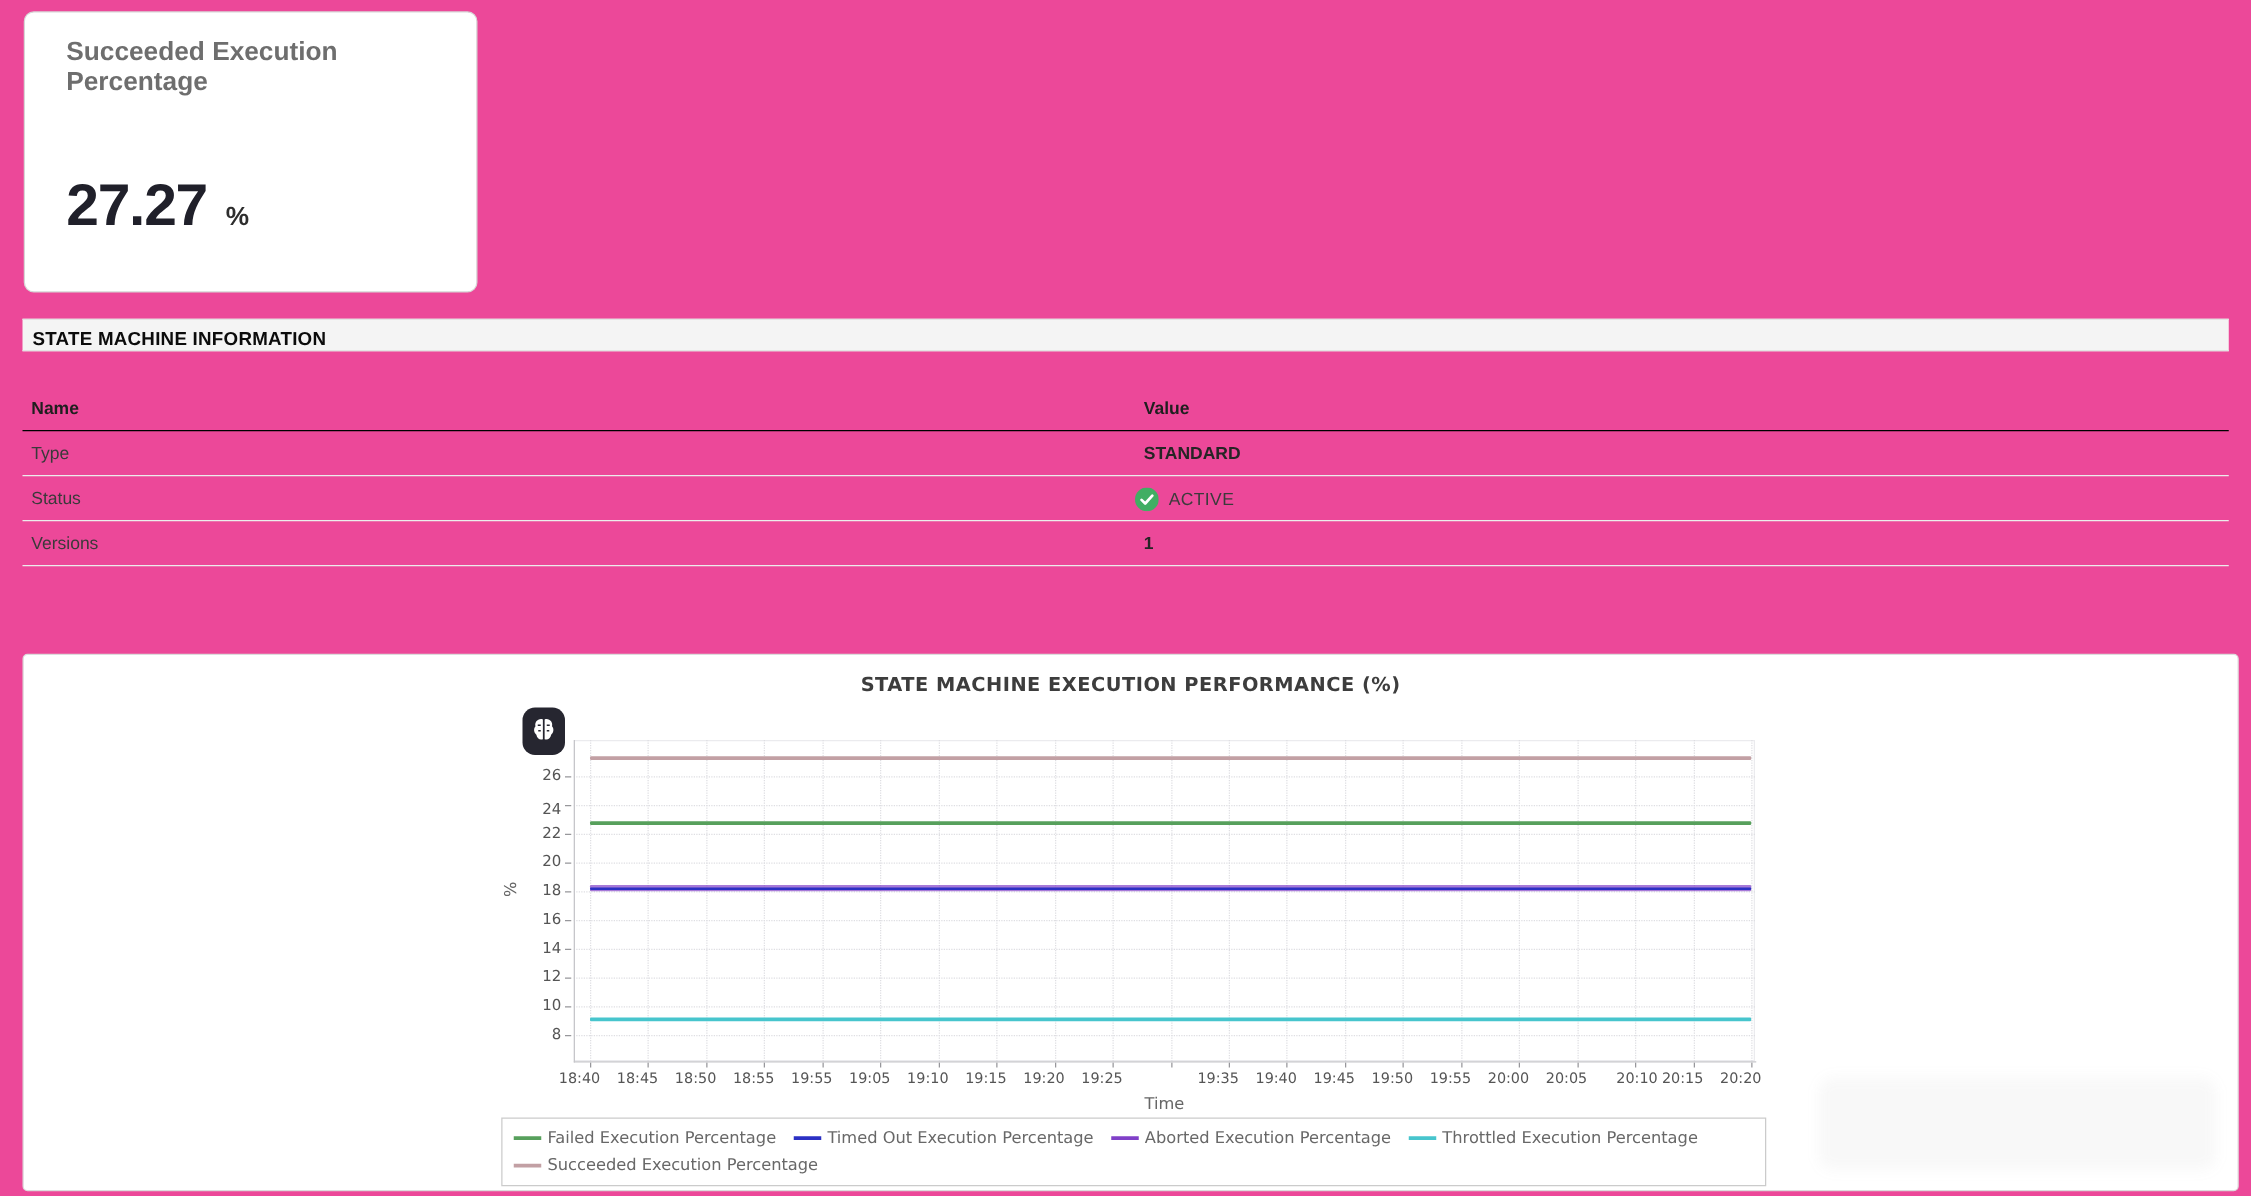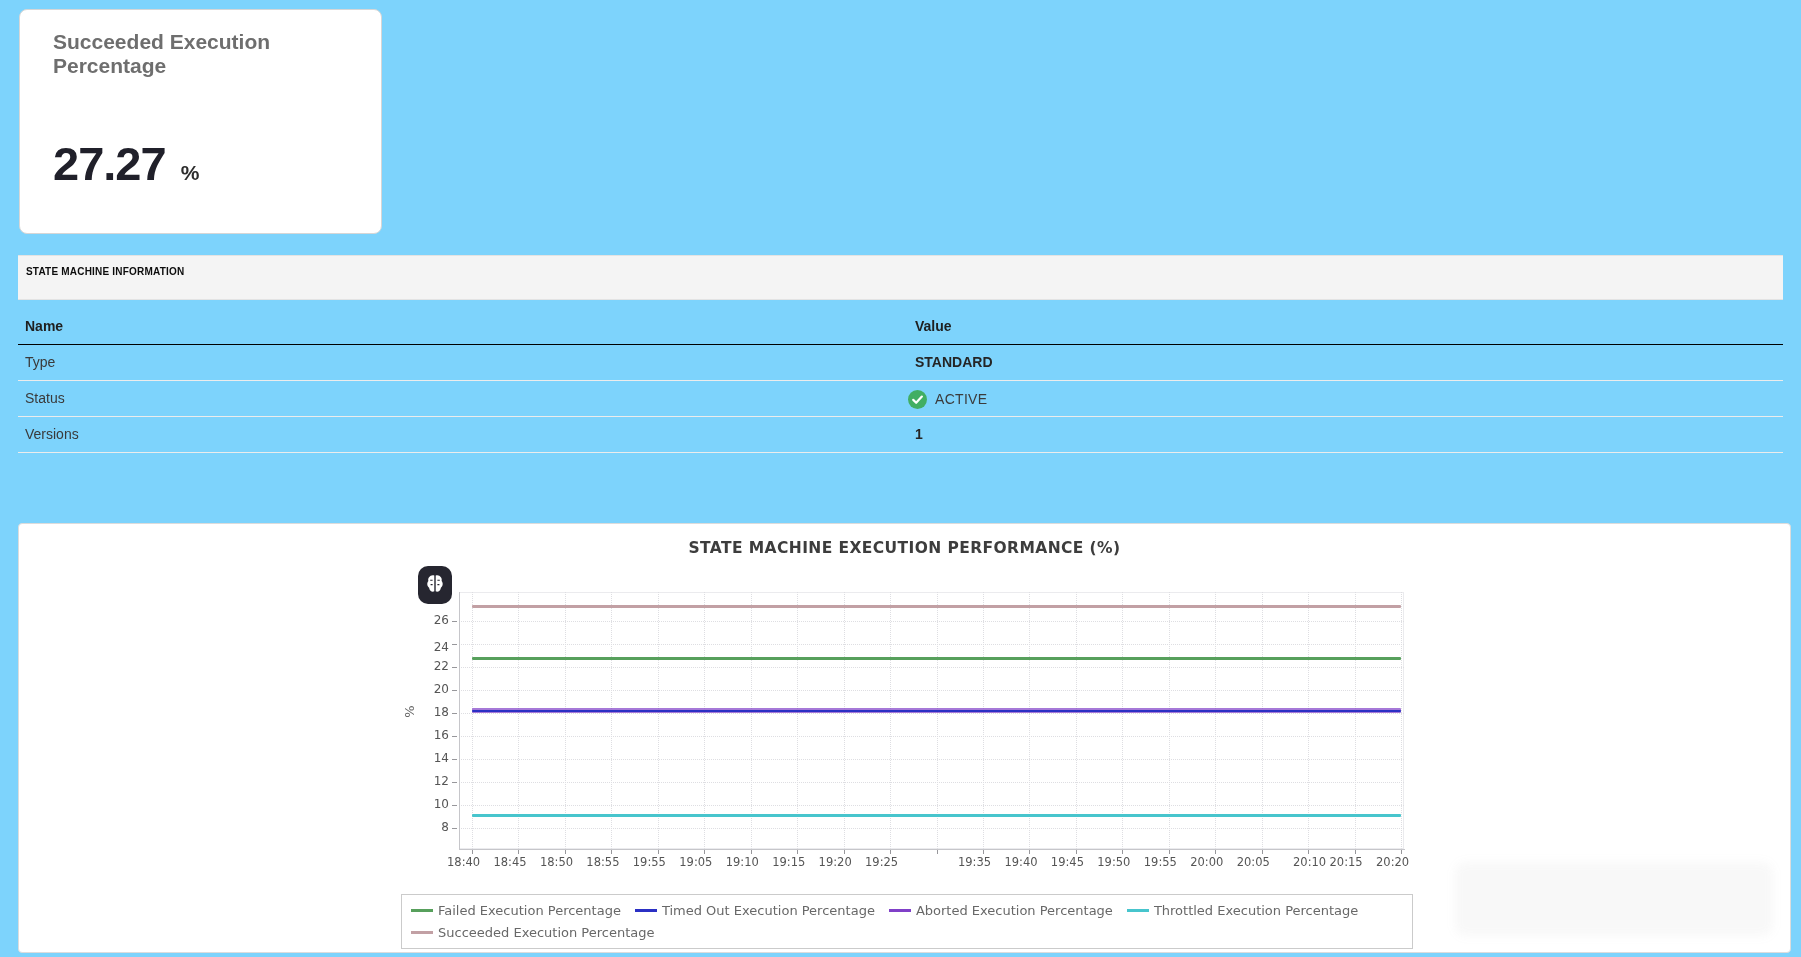--- a/index.html
+++ b/index.html
@@ -1,41 +1,41 @@
 <!DOCTYPE html>
 <html><head>
 <meta charset="utf-8">
 <style>
   * { margin:0; padding:0; box-sizing:border-box; }
   html,body { background:#fff; }
   #root {
     position:relative; width:1801px; height:957px; overflow:hidden;
-    background:#7dd3fc; font-family:"Liberation Sans", sans-serif; color:#333;
+    background:#ec4899; font-family:"Liberation Sans", sans-serif; color:#333;
   }
   
   .metric-card {
     position:absolute; left:19px; top:9px; width:363px; height:225px;
     border:1px solid #d6d6d6; border-radius:8px; background:#fff;
   }
   .metric-title {
     position:absolute; left:33px; top:20px; width:290px;
     font-size:21px; font-weight:bold; color:#6e6e6e; line-height:1.12;
   }
   .metric-value-row {
     position:absolute; left:33px; top:126px; display:flex; align-items:baseline;
   }
   .metric-value { font-size:47px; font-weight:bold; color:#20202a; letter-spacing:-1px; }
   .metric-unit  { font-size:21px; font-weight:bold; color:#2d2d2d; margin-left:15px; }
 
   
   .section-bar {
-    position:absolute; left:18px; top:255px; width:1765px; height:45px;
+    position:absolute; left:18px; top:255px; width:1765px; height:26px;
     background:#f4f4f4; border-top:1px solid #e3e3e3; border-bottom:1px solid #e3e3e3;
     line-height:32px; padding-left:8px;
-    font-size:10px; font-weight:bold; color:#0c0c0c; letter-spacing:.2px;
+    font-size:15px; font-weight:bold; color:#0c0c0c; letter-spacing:.2px;
   }
   .info-table { position:absolute; left:18px; top:309px; width:1765px; font-size:14px; }
   .i-row { position:relative; height:36px; line-height:35px; border-bottom:1px solid #ececec; }
   .i-row.header { border-bottom:1px solid #000000; }
   .i-row.last   { border-bottom:1px solid #dcdcdc; }
   .i-name { position:absolute; left:7px; color:#3a3a3a; }
   .i-val  { position:absolute; left:897px; color:#252525; font-weight:bold; }
   .i-row.header .i-name, .i-row.header .i-val { font-weight:bold; color:#1f1f1f; }
   .status-wrap { position:absolute; left:890px; top:0; height:36px; display:flex; align-items:center; }
   .status-wrap svg { display:block; }
@@ -150,20 +150,21 @@
           <path d="M9.3 2.5 C5.4 1.3 2.4 5 3.4 8 C1.6 10 2.1 13.2 4.1 14.7 C4.6 17.8 7.1 19.4 9.3 18.3 Z" fill="#fff"></path>
           <path d="M10.7 2.5 C14.6 1.3 17.6 5 16.6 8 C18.4 10 17.9 13.2 15.9 14.7 C15.4 17.8 12.9 19.4 10.7 18.3 Z" fill="#fff"></path>
           <path d="M5.2 7.2 h2.4 M12.4 7.2 h2.4 M5.6 11.6 h2 M12.4 11.6 h2" stroke="#262630" stroke-width="1.1"></path>
         </svg>
       </span>
     </button>
 
     <div class="plot-area"></div>
     <div class="axis-y"></div>
     <div class="axis-x"></div>
+    <div class="xaxis-title">Time</div>
     <div class="yaxis-title">%</div>
     <div class="legend-box" id="legendBox">
         <div class="legend-item">
           <span class="legend-swatch" style="background: rgb(87, 160, 92);"></span>
           <span class="legend-label">Failed Execution Percentage</span>
         </div>
         <div class="legend-item">
           <span class="legend-swatch" style="background: rgb(43, 48, 196);"></span>
           <span class="legend-label">Timed Out Execution Percentage</span>
         </div>

